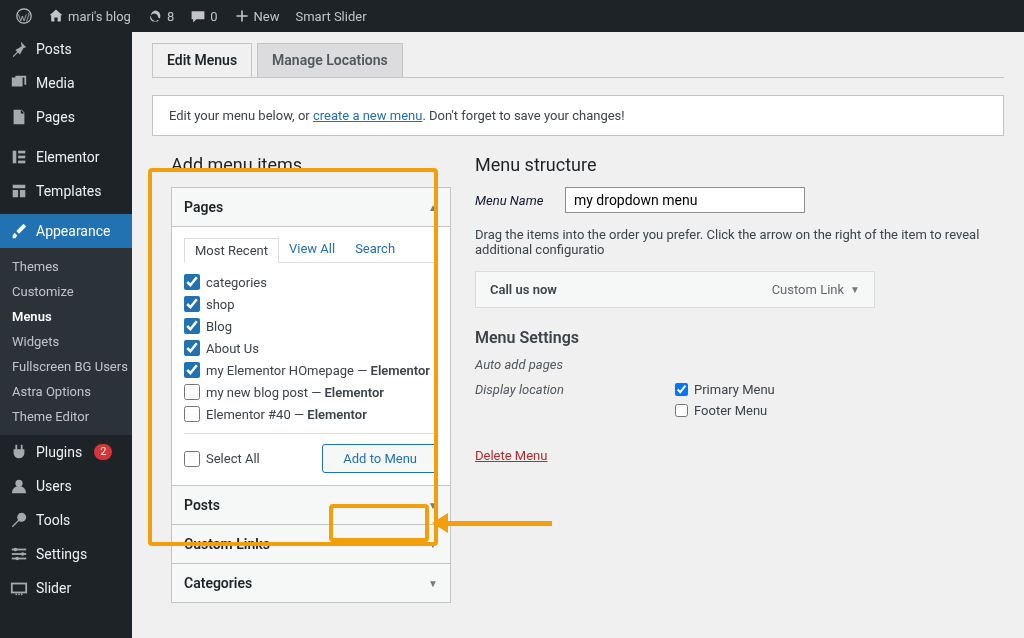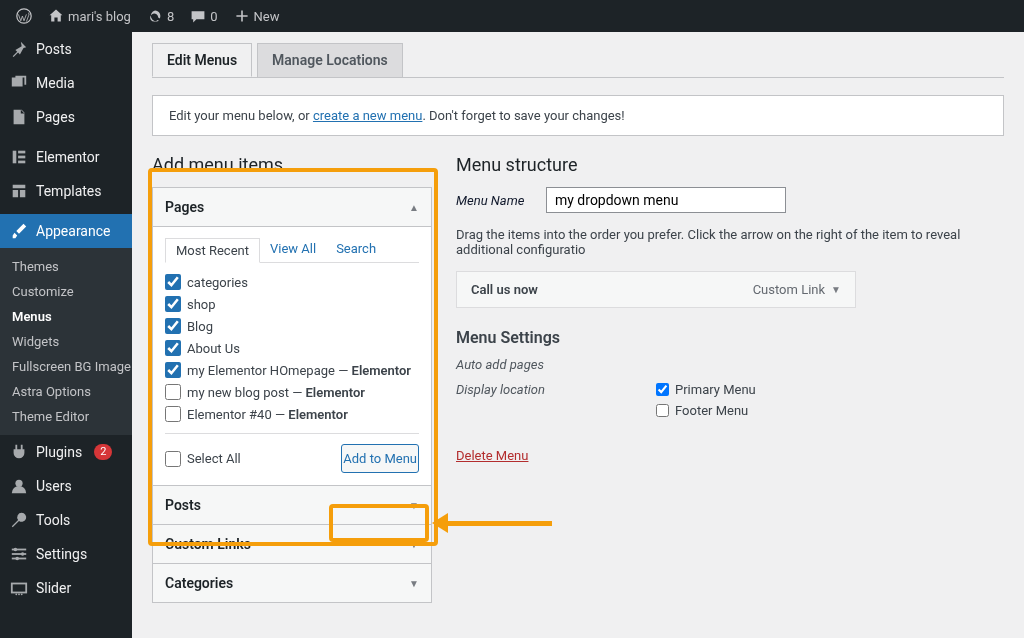--- a/index.html
+++ b/index.html
@@ -30,21 +30,21 @@
   .nav-tabs { border-bottom: 1px solid #c3c4c7; margin: 10px 0 0 0; padding: 0; display: flex; position: relative; top: 1px; }
   .nav-tabs .tab { border: 1px solid #c3c4c7; border-bottom: none; background: #dcdcde; color: #50575e; padding: 8px 14px; margin-right: 5px; font-size: 14px; font-weight: 600; cursor: pointer; }
   .nav-tabs .tab.active { background: #f0f0f1; border-bottom: 1px solid #f0f0f1; color: #1d2327; }
 
   
   .notice { background: #fff; border: 1px solid #c3c4c7; border-left: 1px solid #c3c4c7; padding: 12px 16px; margin-top: 18px; font-size: 13px; color: #3c434a; }
   .notice a { color: #2271b1; text-decoration: underline; }
 
   
   .cols { display: flex; gap: 24px; margin-top: 18px; align-items: flex-start; }
-  .left-col { width: 280px; flex-shrink: 0; }
+  .left-col { width: 280px; flex-shrink: 0; margin-left: 19px; }
   .right-col { flex: 1; min-width: 0; }
 
   .section-title { font-size: 18px; font-weight: 400; color: #1d2327; margin-bottom: 12px; }
 
   
   .accordion { border: 1px solid #c3c4c7; background: #f6f7f7; margin-bottom: -1px; }
   .accordion .acc-head { padding: 11px 12px; font-weight: 600; font-size: 14px; color: #1d2327; display: flex; justify-content: space-between; align-items: center; cursor: pointer; }
   .accordion .acc-body { background: #fff; border-top: 1px solid #c3c4c7; padding: 10px 12px 12px; }
   .accordion .tri { font-size: 10px; color: #787c82; }
 
@@ -54,21 +54,21 @@
 
   .pages-list { max-height: 170px; overflow-y: scroll; padding-right: 4px; }
   .pages-list::-webkit-scrollbar { width: 12px; }
   .pages-list::-webkit-scrollbar-track { background: #eee; }
   .pages-list::-webkit-scrollbar-thumb { background: #c3c4c7; }
   .chk-row { display: flex; align-items: center; gap: 6px; padding: 3px 0; font-size: 13px; color: #3c434a; }
   .chk-row strong { font-weight: 600; }
   .chk-row input[type=checkbox] { width: 16px; height: 16px; accent-color: #2271b1; cursor: pointer; }
 
   .acc-footer { display: flex; justify-content: space-between; align-items: center; padding-top: 10px; border-top: 1px solid #dcdcde; margin-top: 8px; }
-  .btn { border: 1px solid #2271b1; color: #2271b1; background: #f6f7f7; padding: 6px 1px; font-size: 13px; cursor: pointer; border-radius: 3px; }
+  .btn { border: 1px solid #2271b1; color: #2271b1; background: #f6f7f7; padding: 6px 20px; font-size: 13px; cursor: pointer; border-radius: 3px; }
 
   
   .field-row { display: flex; align-items: center; gap: 12px; margin-bottom: 14px; }
   .field-row label { font-style: italic; color: #0f172a; width: 78px; }
   .field-row input[type=text] { border: 1px solid #8c8f94; padding: 4px 8px; font-size: 14px; width: 240px; }
 
   .instructions { color: #3c434a; font-size: 13px; margin-bottom: 14px; }
 
   .menu-item-box { background: #f6f7f7; border: 1px solid #dcdcde; width: 400px; padding: 10px 14px; display: flex; justify-content: space-between; align-items: center; font-size: 13px; margin-bottom: 20px; }
   .menu-item-box .mtitle { font-weight: 600; }
@@ -118,20 +118,23 @@
         <path d="M2 4h16v10H8l-4 4v-4H2z"></path>
       </svg>
     <span>0</span>
   </div>
   <div class="ab-item">
     <svg class="icon" viewBox="0 0 20 20">
         <path d="M9 3h2v6h6v2h-6v6H9v-6H3V9h6z"></path>
       </svg>
     <span>New</span>
   </div>
+  <div class="ab-item">
+    <span>Smart Slider</span>
+  </div>
 </div>
 
 <div class="sidebar">
   <div class="menu-item">
     <span class="micon">
         <svg viewBox="0 0 20 20">
           <path d="M12 2l6 6-3 1-4 7-2-2-5 5-1-1 5-5-2-2 7-4z"></path>
         </svg>
       </span>
     <span>Posts</span>
@@ -179,21 +182,21 @@
           <path d="M15 2l3 3-8 8-3-3zM5 12l3 3-2 3H3v-3z"></path>
         </svg>
       </span>
     <span>Appearance</span>
   </div>
   <div class="submenu">
     <div class="sub">Themes</div>
     <div class="sub">Customize</div>
     <div class="sub current">Menus</div>
     <div class="sub">Widgets</div>
-    <div class="sub">Fullscreen BG Image</div>
+    <div class="sub">Fullscreen BG Users</div>
     <div class="sub">Astra Options</div>
     <div class="sub">Theme Editor</div>
   </div>
   <div class="menu-item">
     <span class="micon">
         <svg viewBox="0 0 20 20">
           <path d="M6 2v5H4v4a6 6 0 0012 0V7h-2V2h-2v5H8V2z"></path>
         </svg>
       </span>
     <span>Plugins</span>

